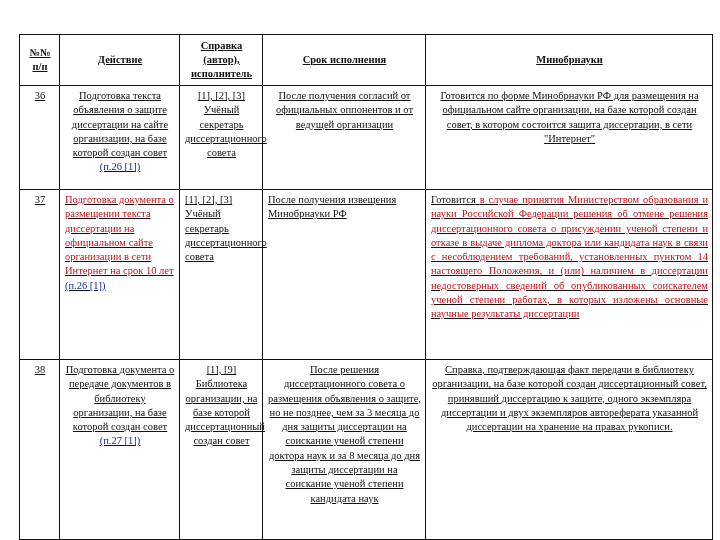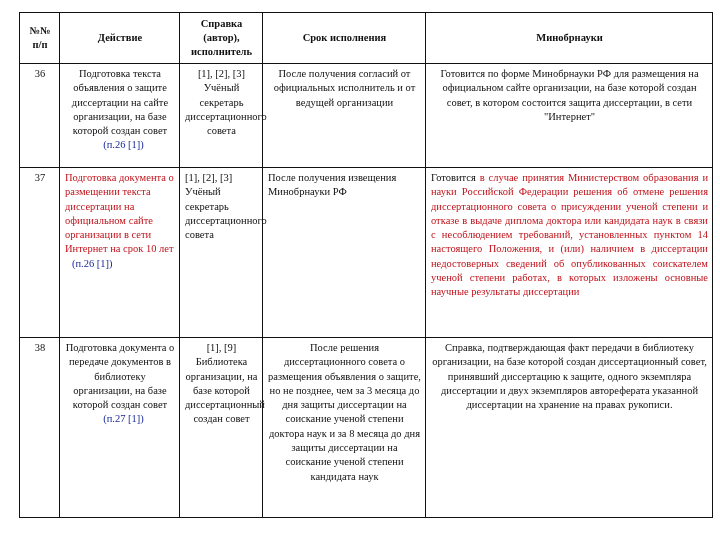--- a/index.html
+++ b/index.html
@@ -1,28 +1,28 @@
 <!DOCTYPE html>
 <html><head>
 <meta charset="utf-8">
 <style>
   html, body { margin:0; padding:0; background:#ffffff; }
   body { width:720px; height:540px; position:relative; overflow:hidden;
          font-family:"Liberation Serif", "DejaVu Serif", serif; color:#111; }
-  table.doc { position:absolute; left:19px; top:12px; width:693px;
-              border-collapse:collapse; table-layout:fixed; }
+  table.doc { position:absolute; left:19px; top:34px; width:693px;
+              border-collapse:collapse; table-layout:fixed;text-decoration:underline; }
   table.doc td, table.doc th { border:1px solid #111; vertical-align:top;
               font-size:10.5px; line-height:14.3px; padding:3px 4px 3px 5px; }
   table.doc th { font-weight:bold; text-align:center; vertical-align:middle;
               height:44px; line-height:14px; }
   col.c1{width:40px;} col.c2{width:120px;} col.c3{width:83px;}
   col.c4{width:163px;} col.c5{width:287px;}
   .num { text-align:center; padding-top:4px; }
   .red { color:#c0141c; }
-  .blue { color:#1a2a9a;margin-left:7px; }
+  .blue { color:#1a2a9a; }
   .just { text-align:justify; }
   tr.r36 td { height:97px;text-align:center; }
   tr.r37 td { height:163px; }
   tr.r38 td { height:173px;text-align:center; }
 </style>
 </head>
 <body>
 
 <table class="doc">
   <colgroup>
@@ -45,21 +45,21 @@
     <tr class="r36">
       <td class="num">36</td>
       <td>
         <span>Подготовка текста объявления о защите диссертации на сайте организации, на базе которой создан совет</span>
         <span class="blue">(п.26 [1])</span>
       </td>
       <td>
         <span>[1], [2], [3]</span><br>
         <span>Учёный секретарь диссертационного совета</span>
       </td>
-      <td>После получения согласий от официальных исполнитель и от ведущей организации</td>
+      <td>После получения согласий от официальных оппонентов и от ведущей организации</td>
       <td>
         <span>Готовится по форме Минобрнауки РФ для размещения на официальном сайте организации, на базе которой создан совет, в котором состоится защита диссертации, в сети "Интернет"</span>
       </td>
     </tr>
     <tr class="r37">
       <td class="num">37</td>
       <td>
         <span class="red">Подготовка документа о размещении текста диссертации на официальном сайте организации в сети Интернет на срок 10 лет</span><br>
         <span class="blue">(п.26 [1])</span>
       </td>

